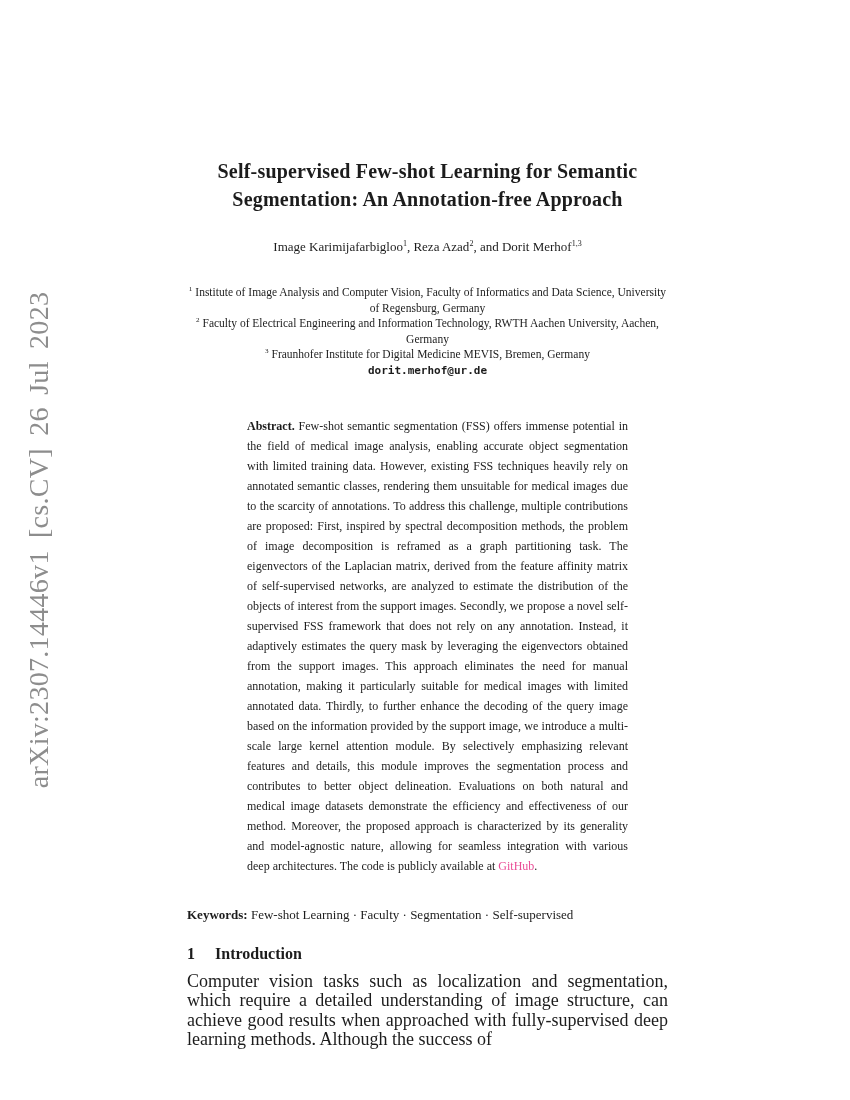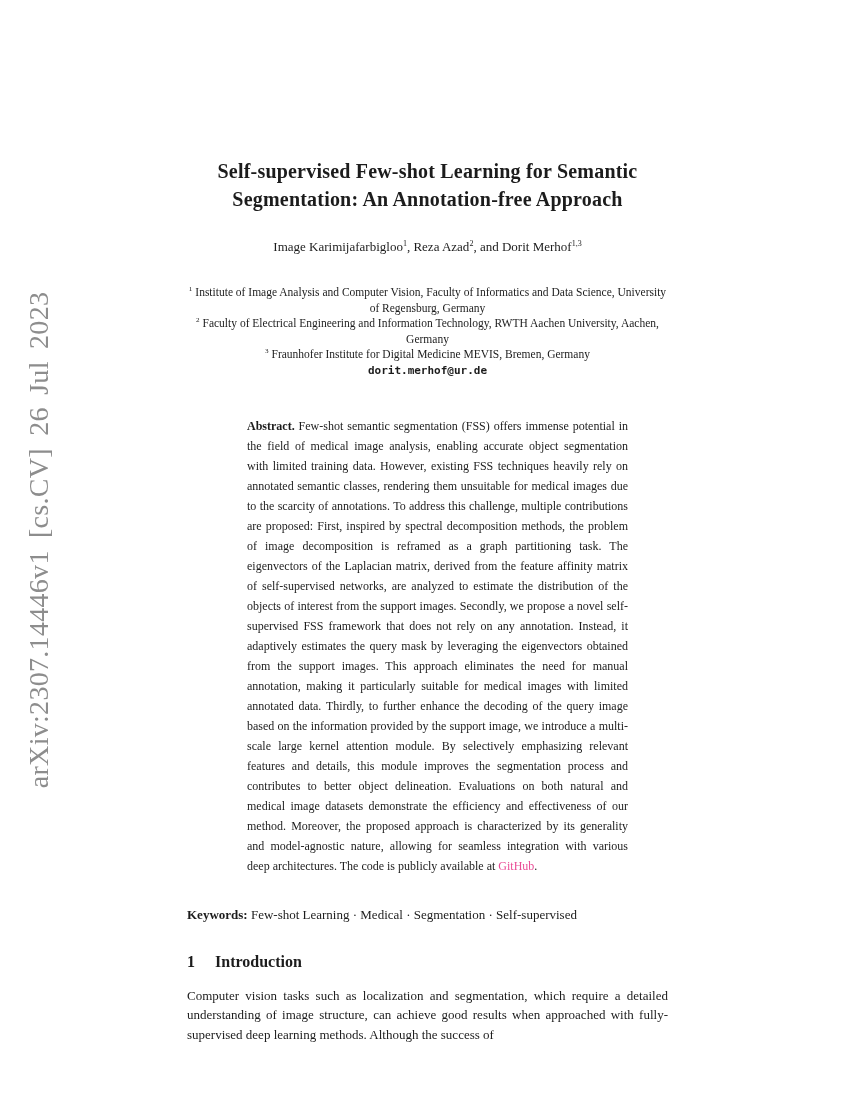--- a/index.html
+++ b/index.html
@@ -79,32 +79,32 @@
     cursor: pointer;
   }
   .keywords {
     margin-top: 31px;
     font-size: 13px;
     line-height: 16px;
     text-align: justify;
   }
   .keywords .kw-label { font-weight: bold; }
   .section-heading {
-    margin-top: 29px;
+    margin-top: 21px;
     font-size: 16px;
     line-height: 20px;
     font-weight: bold;
   }
   .section-heading .sec-num {
     display: inline-block;
     width: 28px;
   }
   .body-paragraph {
-    margin-top: 14px;
-    font-size: 13px;
+    margin-top: 8px;
+    font-size: 18px;
     line-height: 19.5px;
     text-align: justify;
   }
 </style>
 </head>
 <body>
 
 <div class="page">
 
   <div class="watermark">arXiv:2307.14446v1 [cs.CV] 26 Jul 2023</div>
@@ -122,21 +122,21 @@
 
     <div class="affiliations">
       <p class="affiliation"><sup>1</sup><span> Institute of Image Analysis and Computer Vision, Faculty of Informatics and Data Science, University of Regensburg, Germany</span></p>
       <p class="affiliation"><sup>2</sup><span> Faculty of Electrical Engineering and Information Technology, RWTH Aachen University, Aachen, Germany</span></p>
       <p class="affiliation"><sup>3</sup><span> Fraunhofer Institute for Digital Medicine MEVIS, Bremen, Germany</span></p>
       <p class="email">dorit.merhof@ur.de</p>
     </div>
 
     <p class="abstract"><span class="abs-label">Abstract.</span><span> Few-shot semantic segmentation (FSS) offers immense potential in the field of medical image analysis, enabling accurate object segmentation with limited training data. However, existing FSS techniques heavily rely on annotated semantic classes, rendering them unsuitable for medical images due to the scarcity of annotations. To address this challenge, multiple contributions are proposed: First, inspired by spectral decomposition methods, the problem of image decomposition is reframed as a graph partitioning task. The eigenvectors of the Laplacian matrix, derived from the feature affinity matrix of self-supervised networks, are analyzed to estimate the distribution of the objects of interest from the support images. Secondly, we propose a novel self-supervised FSS framework that does not rely on any annotation. Instead, it adaptively estimates the query mask by leveraging the eigenvectors obtained from the support images. This approach eliminates the need for manual annotation, making it particularly suitable for medical images with limited annotated data. Thirdly, to further enhance the decoding of the query image based on the information provided by the support image, we introduce a multi-scale large kernel attention module. By selectively emphasizing relevant features and details, this module improves the segmentation process and contributes to better object delineation. Evaluations on both natural and medical image datasets demonstrate the efficiency and effectiveness of our method. Moreover, the proposed approach is characterized by its generality and model-agnostic nature, allowing for seamless integration with various deep architectures. The code is publicly available at </span><a class="github-link" style="color: rgb(234, 77, 150);">GitHub</a><span>.</span></p>
 
-    <p class="keywords"><span class="kw-label">Keywords:</span><span> Few-shot Learning · Medical · Segmentation · Self-supervised</span></p>
+    <p class="keywords"><span class="kw-label">Keywords:</span><span> Few-shot Learning · Faculty · Segmentation · Self-supervised</span></p>
 
     <div class="section-heading">
       <span class="sec-num">1</span><span>Introduction</span>
     </div>
 
     <p class="body-paragraph">Computer vision tasks such as localization and segmentation, which require a detailed understanding of image structure, can achieve good results when approached with fully-supervised deep learning methods. Although the success of</p>
 
   </div>
 </div>
 

